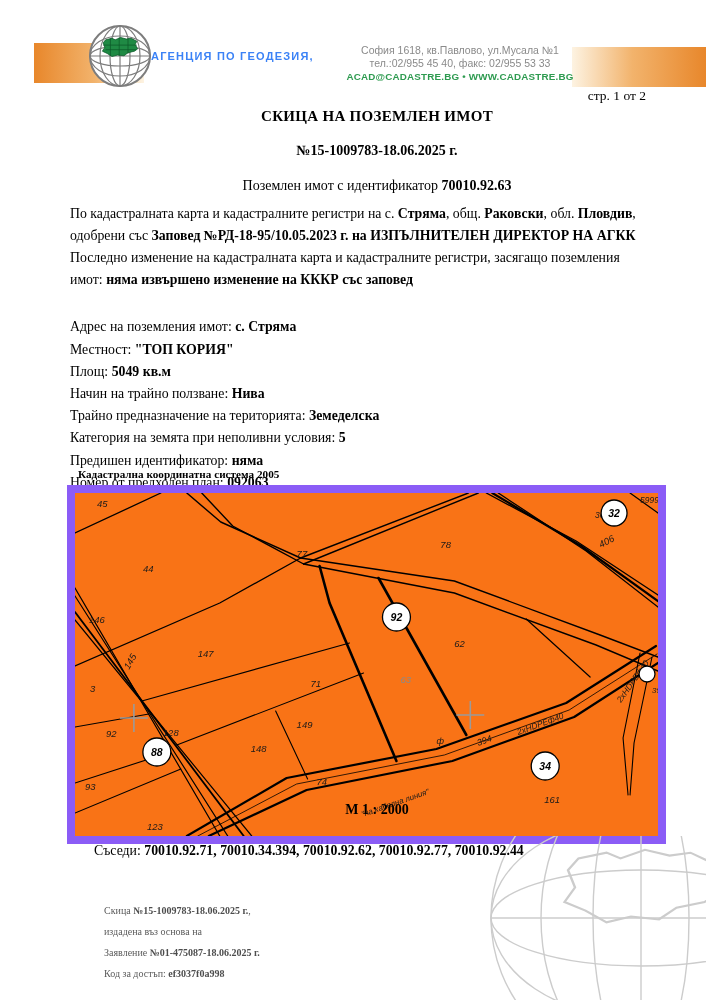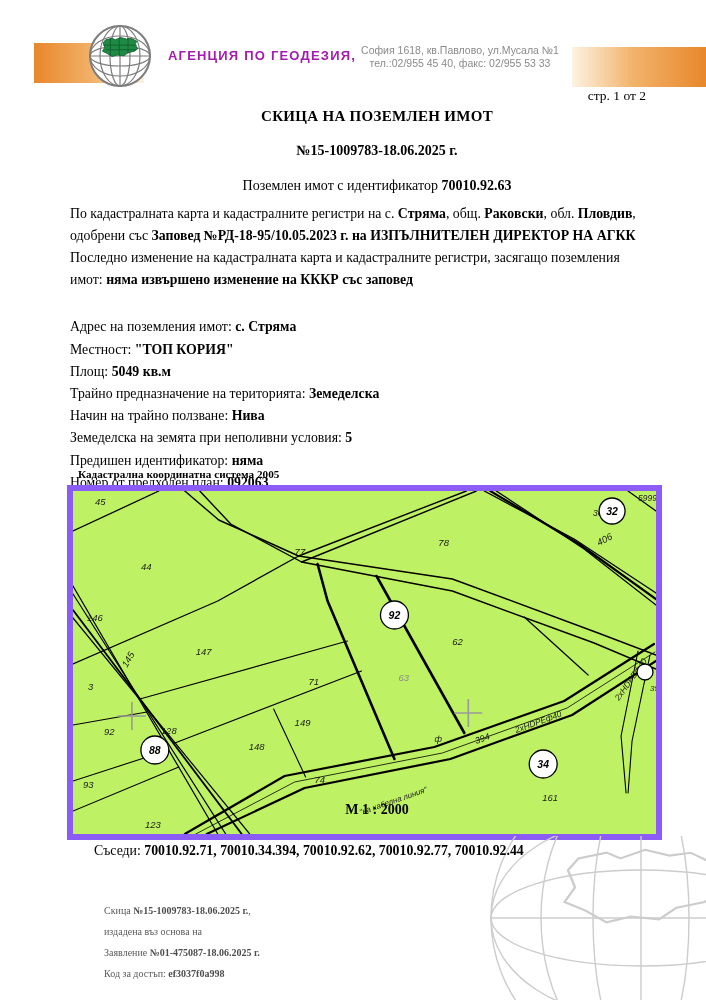--- a/index.html
+++ b/index.html
@@ -4,39 +4,39 @@
 <style>
   html,body{margin:0;padding:0;}
   body{background:#fff;}
   #page{position:relative;width:706px;height:1000px;background:#fff;overflow:hidden;
         font-family:"Liberation Serif",serif;color:#000;}
   
   .bar{position:absolute;height:40px;}
   #bar-left{left:34px;top:43px;width:110px;background:linear-gradient(90deg,#e8872b 0%,#f2b36c 55%,#fdf3e2 100%);}
   #bar-right{left:572px;top:47px;width:134px;background:linear-gradient(90deg,#fdf3e2 0%,#f2b36c 45%,#e8872b 100%);}
   #logo{position:absolute;left:86px;top:22px;}
-  #agency-name{position:absolute;left:168px;top:48px;font-family:"Liberation Sans",sans-serif;
-      font-weight:bold;color:#a21caf;font-size:13px;line-height:16px;letter-spacing:1.2px;}
+  #agency-name{position:absolute;left:151px;top:48px;font-family:"Liberation Sans",sans-serif;
+      font-weight:bold;color:#3b82f6;font-size:11px;line-height:16px;letter-spacing:1.2px;}
   #contact{position:absolute;left:330px;top:44px;width:260px;text-align:center;
       font-family:"Liberation Sans",sans-serif;font-size:10.5px;line-height:13px;color:#8a8a8a;}
   #contact .mail{color:#2e9b50;font-weight:bold;font-size:9.8px;letter-spacing:.2px;}
   #page-num{position:absolute;right:60px;top:88px;font-size:13.5px;}
   
   .ctr{position:absolute;left:0;width:706px;text-align:center;}
   #doc-title{top:108px;font-weight:bold;font-size:15px;letter-spacing:.3px;}
   #doc-number{top:143px;font-weight:bold;font-size:14px;}
   #doc-ident{top:178px;font-size:14px;}
   
   #body-text{position:absolute;left:70px;top:203px;width:582px;font-size:13.8px;}
   #body-text .para{line-height:21.6px;margin:0 0 1px 0;}
   #prop-lines .pline{line-height:22.2px;white-space:nowrap;}
   #prop-lines{margin-top:26px;}
   
   #coord-sys{position:absolute;left:78px;top:468px;font-weight:bold;font-size:11.2px;}
-  #map-frame{position:absolute;left:67px;top:485px;width:583px;height:343px;border:6px solid #8b5cf6;background:#bef264;}
+  #map-frame{position:absolute;left:67px;top:485px;width:583px;height:343px;border:8px solid #8b5cf6;background:#f97316;}
   #map-frame svg{display:block;}
   #scale-label{top:802px;font-weight:bold;font-size:14px;}
   #neighbors{position:absolute;left:70px;top:843px;font-size:13.8px;}
   
   #footer{position:absolute;left:80px;top:900px;font-size:10px;line-height:21px;color:#5a5a5a;}
   #footer b{color:#4d4d4d;}
   #watermark{position:absolute;left:476px;top:836px;z-index:0;}
   #footer,#neighbors,.ctr{z-index:1;margin-left:24px;}
 </style>
 </head>
@@ -63,38 +63,39 @@
     </svg>
   </div>
 
   <div id="agency-name">
     <div>АГЕНЦИЯ ПО ГЕОДЕЗИЯ,</div>
   </div>
 
   <div id="contact">
     <div>София 1618, кв.Павлово, ул.Мусала №1</div>
     <div>тел.:02/955 45 40, факс: 02/955 53 33</div>
+    <div class="mail">ACAD@CADASTRE.BG • WWW.CADASTRE.BG</div>
   </div>
 
   <div id="page-num">стр. 1 от 2</div>
 
   <div id="doc-title" class="ctr">СКИЦА НА ПОЗЕМЛЕН ИМОТ</div>
   <div id="doc-number" class="ctr">№15-1009783-18.06.2025 г.</div>
   <div id="doc-ident" class="ctr"><span>Поземлен имот с идентификатор </span><b>70010.92.63</b></div>
 
   <div id="body-text">
     <div class="para"><span>По кадастралната карта и кадастралните регистри на с. </span><b>Стряма</b><span>, общ. </span><b>Раковски</b><span>, обл. </span><b>Пловдив</b><span>, одобрени със </span><b>Заповед №РД-18-95/10.05.2023 г. на ИЗПЪЛНИТЕЛЕН ДИРЕКТОР НА АГКК</b></div>
     <div class="para"><span>Последно изменение на кадастралната карта и кадастралните регистри, засягащо поземления имот: </span><b>няма извършено изменение на КККР със заповед</b></div>
     <div id="prop-lines">
         <div class="pline"><span>Адрес на поземления имот: </span><b>с. Стряма</b></div>
         <div class="pline"><span>Местност: </span><b>"ТОП КОРИЯ"</b></div>
         <div class="pline"><span>Площ: </span><b>5049 кв.м</b></div>
+        <div class="pline"><span>Начин на трайно ползване: </span><b>Нива</b></div>
         <div class="pline"><span>Трайно предназначение на територията: </span><b>Земеделска</b></div>
-        <div class="pline"><span>Начин на трайно ползване: </span><b>Нива</b></div>
-        <div class="pline"><span>Земеделска на земята при неполивни условия: </span><b>5</b></div>
+        <div class="pline"><span>Категория на земята при неполивни условия: </span><b>5</b></div>
         <div class="pline"><span>Предишен идентификатор: </span><b>няма</b></div>
         <div class="pline"><span>Номер от предходен план: </span><b>092063</b></div>
       </div>
   </div>
 
   <div id="coord-sys">Кадастрална координатна система 2005</div>
 
   <div id="map-frame">
     <svg id="mapsvg" width="583" height="343" viewBox="0 0 584 343" preserveAspectRatio="none">
       <g stroke="#000" fill="none" stroke-linecap="round" stroke-linejoin="round">

